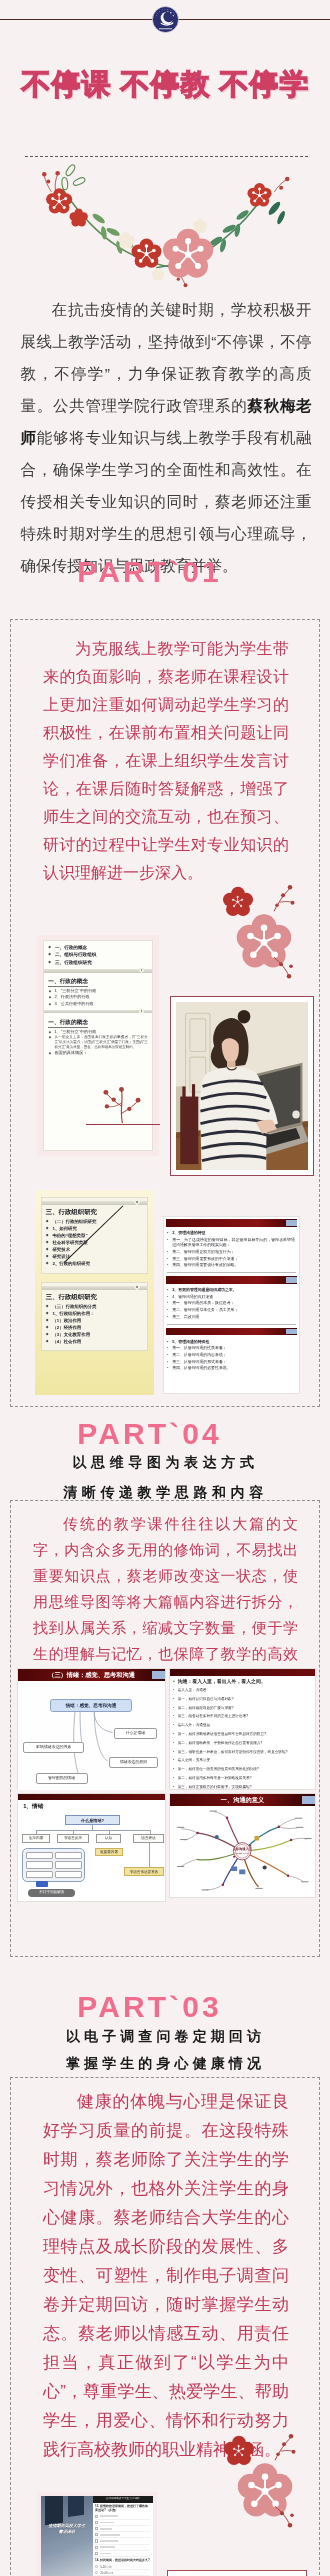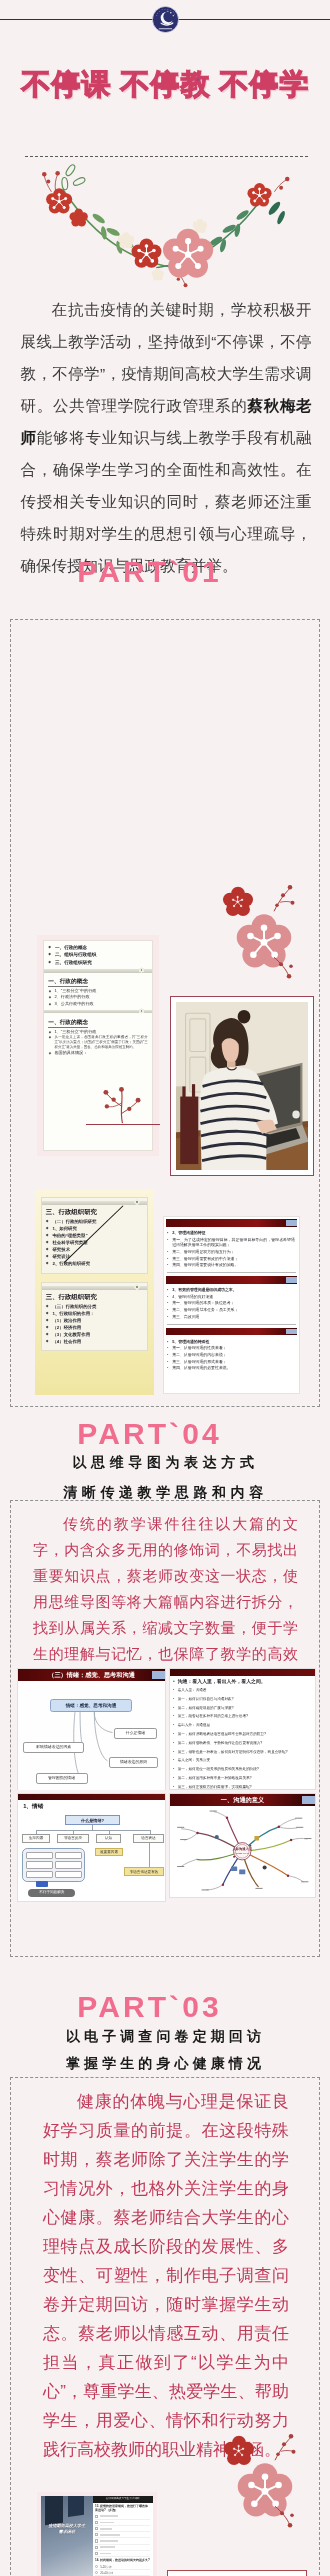--- a/index.html
+++ b/index.html
@@ -273,24 +273,25 @@
     <use href="#stamens" width="50" height="50" transform="translate(438,42)"></use>
     <use href="#flower5" width="34" height="34" fill="#f3ead9" transform="translate(186,138)"></use>
     <use href="#flower5" width="30" height="30" fill="#f3ead9" transform="translate(332,112)"></use>
     <use href="#flower5" width="62" height="62" fill="#c0372c" transform="translate(212,150)"></use>
     <use href="#stamens" width="62" height="62" transform="translate(212,150)"></use>
     <use href="#flower5" width="104" height="104" fill="#e29193" transform="translate(272,130)"></use>
     <use href="#stamens" width="104" height="104" transform="translate(272,130)"></use>
     <use href="#flower5" width="26" height="26" fill="#f3ead9" transform="translate(252,208)"></use>
   </svg>
 
-  <p class="intro"><span>在抗击疫情的关键时期，学校积极开展线上教学活动，坚持做到“不停课，不停教，不停学”，疫情期间高校大学生需求调研。公共管理学院行政管理系的</span><b>蔡秋梅老师</b><span>能够将专业知识与线上教学手段有机融合，确保学生学习的全面性和高效性。在传授相关专业知识的同时，蔡老师还注重特殊时期对学生的思想引领与心理疏导，确保传授知识与思政教育并举。</span></p>
+  <p class="intro"><span>在抗击疫情的关键时期，学校积极开展线上教学活动，坚持做到“不停课，不停教，不停学”，力争保证教育教学的高质量。公共管理学院行政管理系的</span><b>蔡秋梅老师</b><span>能够将专业知识与线上教学手段有机融合，确保学生学习的全面性和高效性。在传授相关专业知识的同时，蔡老师还注重特殊时期对学生的思想引领与心理疏导，确保传授知识与思政教育并举。</span></p>
 
   <div class="part-head" style="top:555px">PART`01</div>
   <div class="dashed-box" style="left:10.3px;top:619px;width:310px;height:788px"></div>
+  <p class="box-text" style="left:43px;top:635px;width:246px;line-height:28px;font-size:16px">为克服线上教学可能为学生带来的负面影响，蔡老师在课程设计上更加注重如何调动起学生学习的积极性，在课前布置相关问题让同学们准备，在课上组织学生发言讨论，在课后随时答疑解惑，增强了师生之间的交流互动，也在预习、研讨的过程中让学生对专业知识的认识理解进一步深入。</p>
 
   <svg class="flower-cluster" style="left:215px;top:882px" viewBox="0 0 160 195">
     <use href="#cluster"></use>
   </svg>
 
   <div class="slideA">
     <div class="sa-white">
       <div class="sa-menu">
           <div class="mn">一、行政的概念</div>
           <div class="mn">二、组织与行政组织</div>

